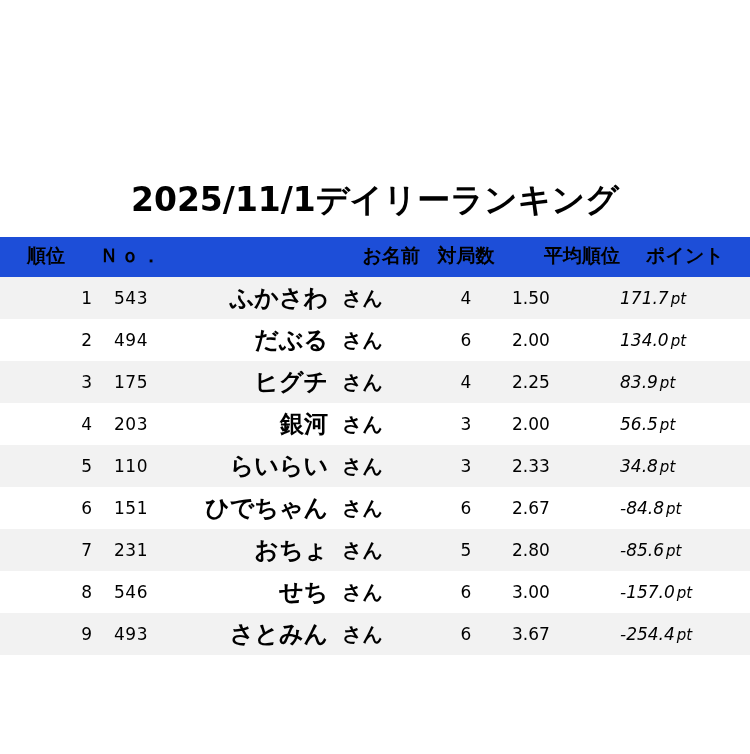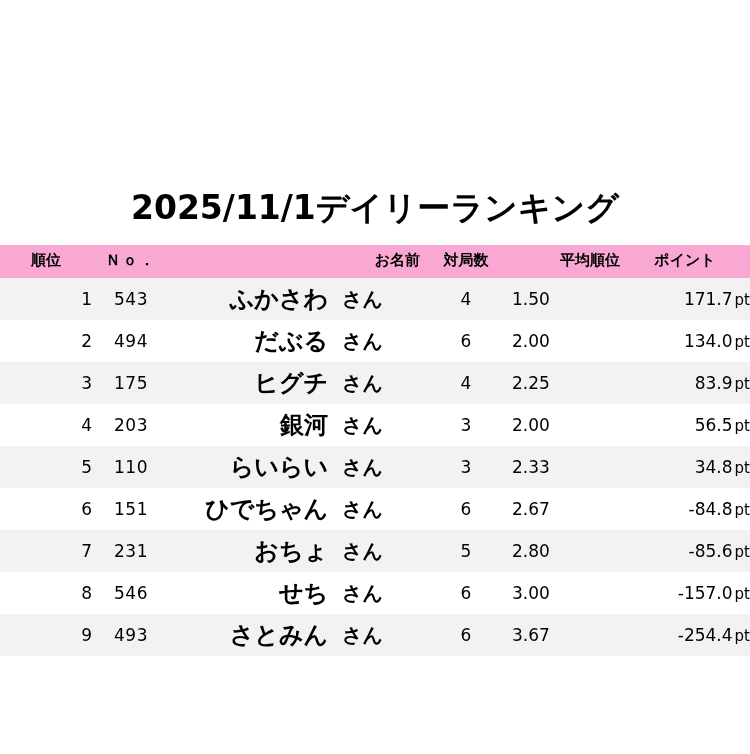--- a/index.html
+++ b/index.html
@@ -16,43 +16,43 @@
   }
   .page {
     position: relative;
     width: 750px;
     height: 754px;
     background: #ffffff;
   }
   .ranking-card {
     position: absolute;
     left: 0;
-    top: 168px;
+    top: 160px;
     width: 750px;
   }
   .ranking-title {
     text-align: center;
     font-size: 33px;
     font-weight: bold;
     letter-spacing: 0px;
     color: #000000;
     padding: 18px 0 14px 0;
     font-family: "DejaVu Sans", "Liberation Sans", sans-serif;
   }
   table.ranking-table {
     width: 750px;
     border-collapse: collapse;
     table-layout: fixed;
   }
   table.ranking-table th {
-    font-size: 15px;
+    font-size: 19px;
     font-weight: bold;
     color: #000000;
     padding: 6px 0 8px 0;
-    background: #f9a8d4;
+    background: #1d4ed8;
     font-family: Liberation Sans, sans-serif;
   }
   table.ranking-table td {
     font-size: 17px;
     color: #000000;
     padding: 5px 0 5px 0;
     font-family: "DejaVu Sans", "Liberation Sans", sans-serif;
   }
   tr.row-odd td {
     background: #f2f2f2;
@@ -109,23 +109,24 @@
   }
   td.cell-games {
     text-align: center;
     font-size: 19px;
   }
   td.cell-avg {
     text-align: left;
     font-size: 19px;
   }
   td.cell-points {
-    text-align: right;
+    text-align: left;
     padding-right: 14px;
     font-size: 18px;
+    font-style: italic;
   }
   .pt-unit {
     font-size: 15px;
     padding-left: 2px;
   }
 </style>
 </head>
 <body>
 
 <div class="page">

